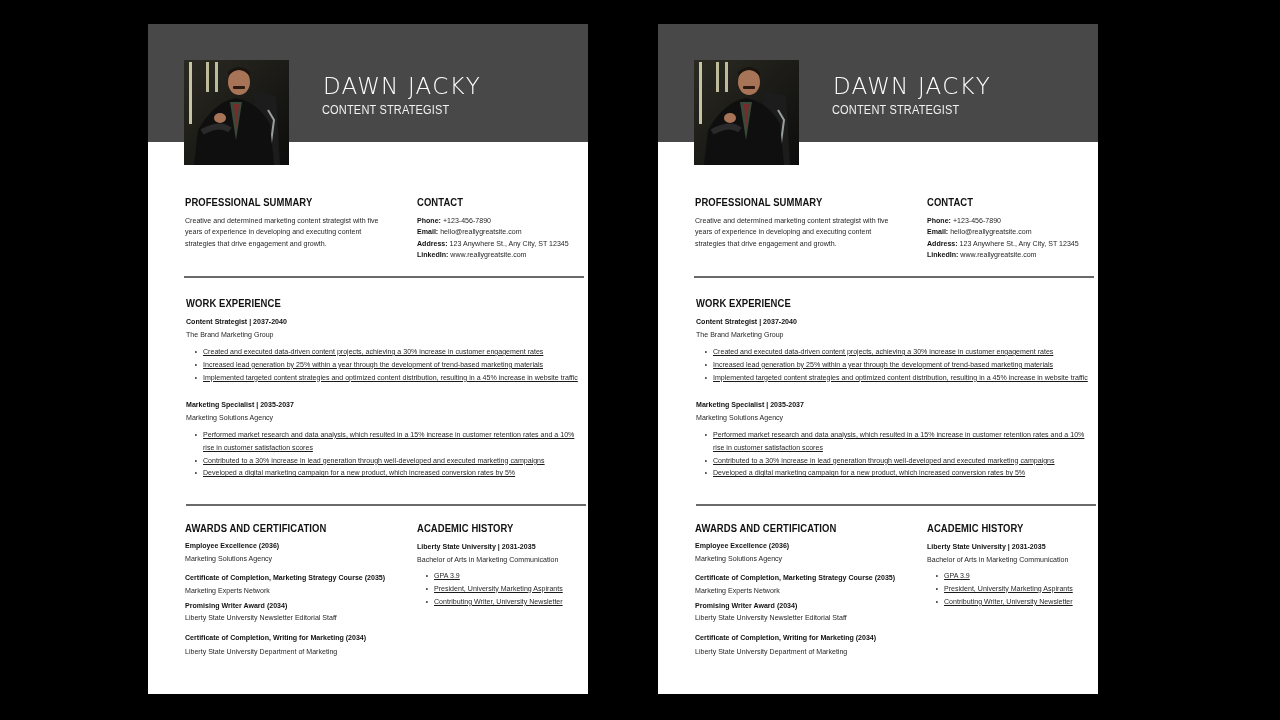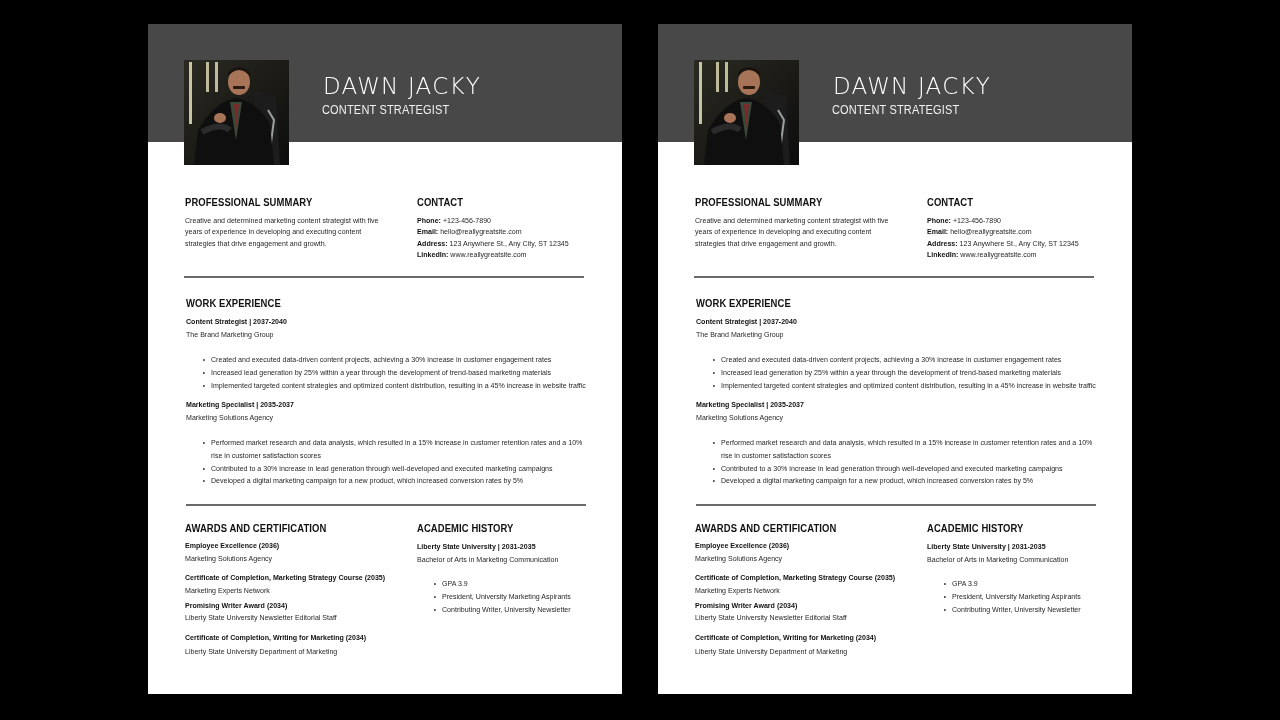--- a/index.html
+++ b/index.html
@@ -1,21 +1,21 @@
 <!DOCTYPE html>
 <html><head>
 <meta charset="utf-8">
 <style>
   html, body { margin:0; padding:0; }
   body {
     width:1280px; height:720px; background:#000; position:relative; overflow:hidden;
     font-family:"Liberation Sans", sans-serif; color:#1a1a1a;
   }
   .page {
-    position:absolute; top:24px; width:474px; height:670px; background:#fff; overflow:hidden;
+    position:absolute; top:24px; width:440px; height:670px; background:#fff; overflow:hidden;
   }
   .page.left { left:148px; }
   .page.right { left:658px; }
   .header-band {
     position:absolute; left:0; top:0; width:474px; height:118px; background:#484848;
   }
   .photo {
     position:absolute; left:36px; top:36px; width:105px; height:105px; overflow:hidden;
     background:#141414;
   }
@@ -35,21 +35,21 @@
     transform:scaleX(0.86); transform-origin:left top; white-space:nowrap; letter-spacing:0.1px;
   }
   .txt {
     position:absolute; font-size:7.6px; line-height:11.4px; color:#262626; white-space:nowrap;
     transform:scaleX(0.93); transform-origin:left top;
   }
   .bold { font-weight:bold; color:#111; }
   .divider {
     position:absolute; height:1.5px; background:#6a6a6a;
   }
-  .bullets { position:absolute; margin:12px; padding:0; list-style:none; }
+  .bullets { position:absolute; margin:4px; padding:0; list-style:none;text-decoration:underline; }
   .bullets li {
     position:relative; padding-left:14px; font-size:7.6px; line-height:12.8px; color:#262626;
     white-space:nowrap; transform:scaleX(0.93); transform-origin:left top;
   }
   .bullets li::before {
     content:"•"; position:absolute; left:5px; top:0; color:#333; font-size:7px;
   }
   .bullets li.wrap { white-space:normal; width:410px; }
   .row { display:block; }
 </style>

